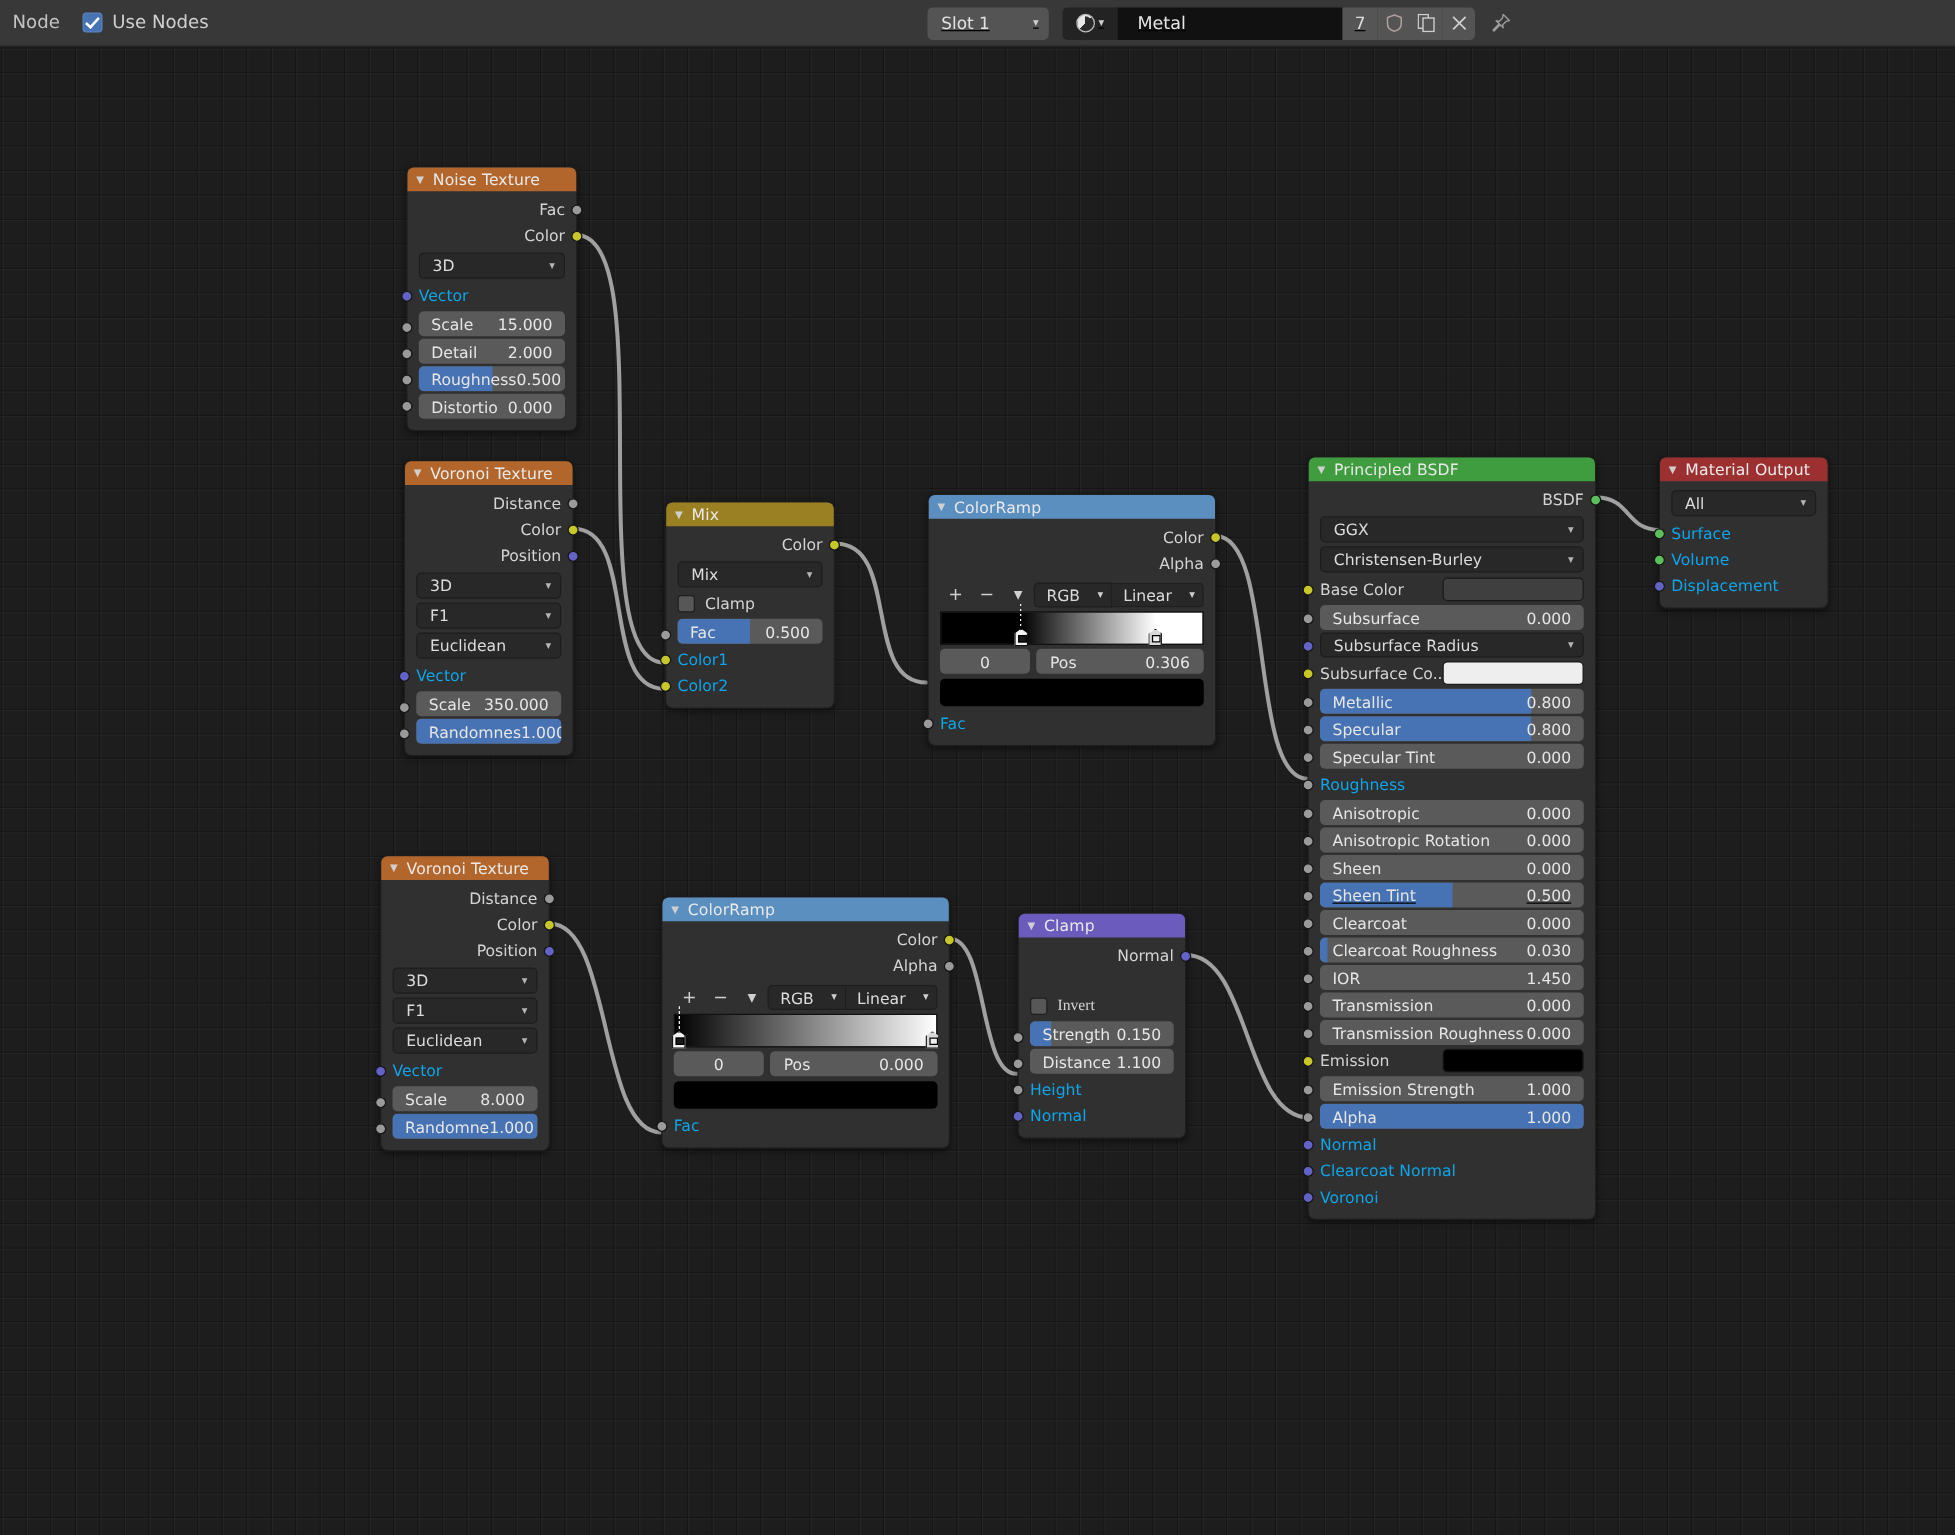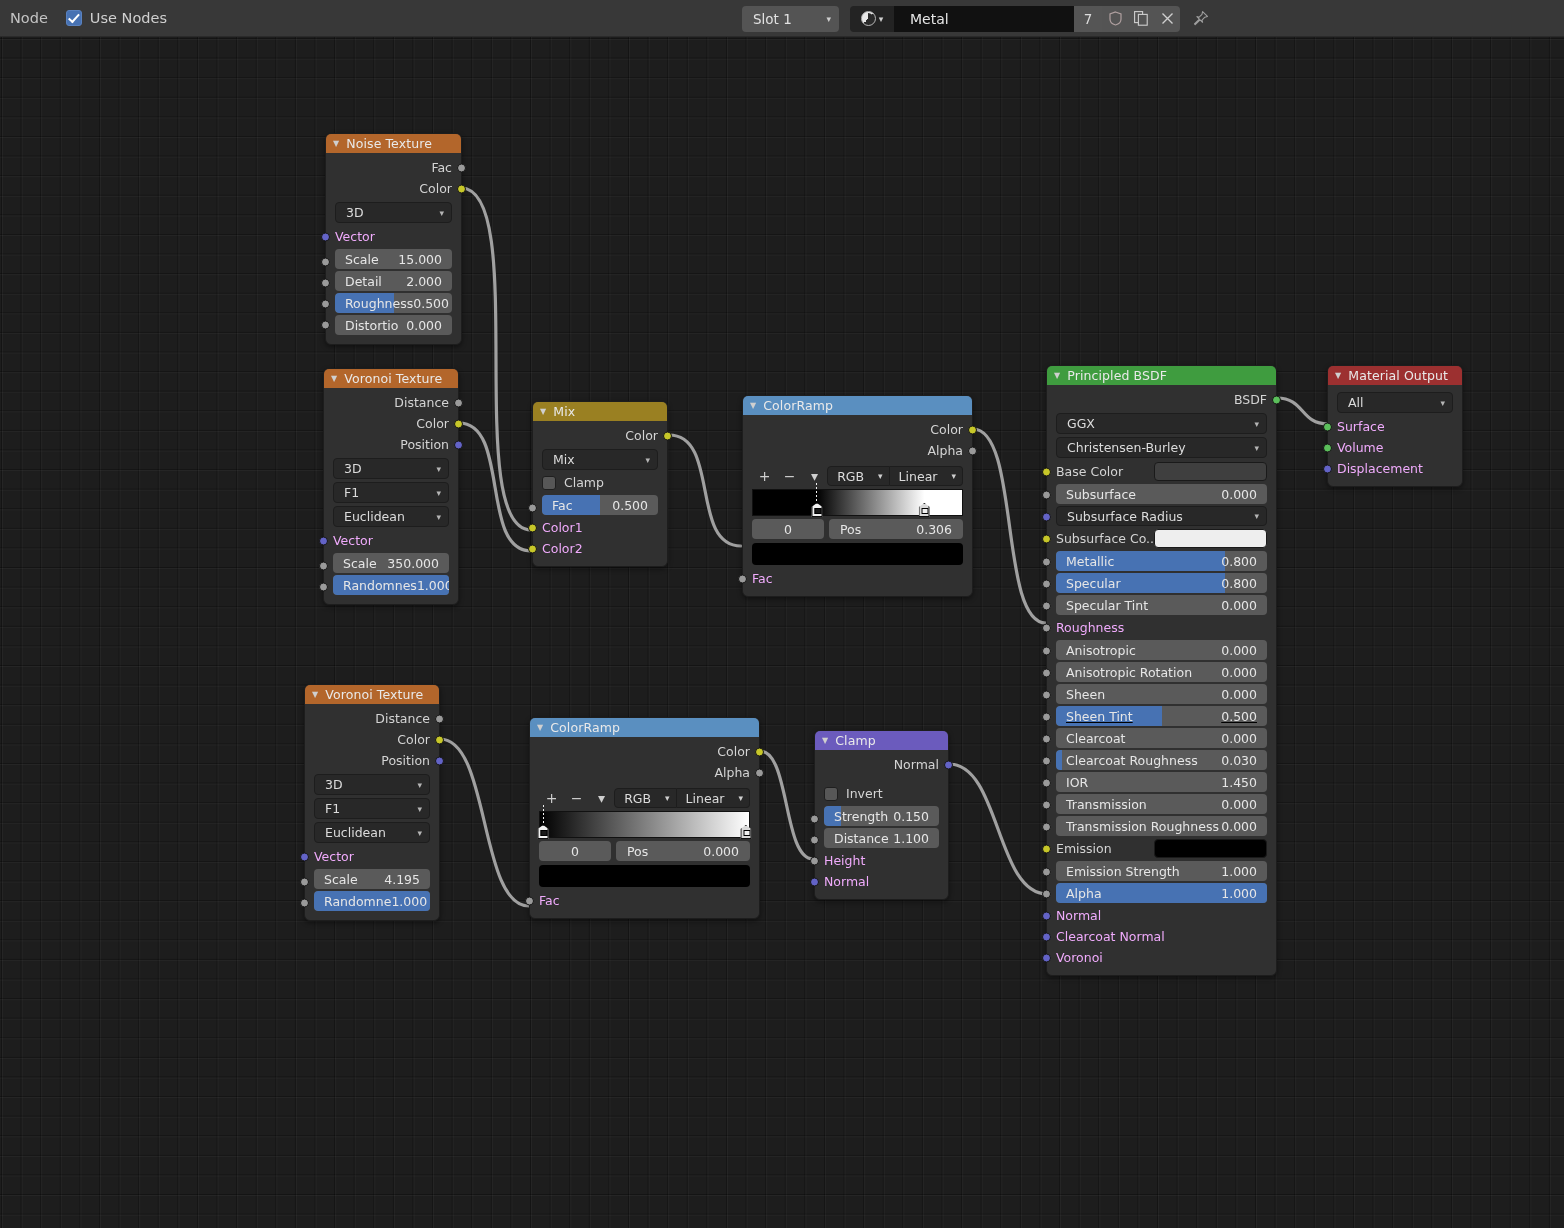--- a/index.html
+++ b/index.html
@@ -28,21 +28,21 @@
     position: relative;
   }
   .chk-box::after {
     content: ""; position: absolute;
     width: 4px; height: 9px;
     border: solid #ffffff; border-width: 0 2px 2px 0;
     transform: rotate(42deg) translate(-1px,-1px);
   }
   .chk-label { color: #d0d0d0; font-size: 14.5px; margin-left: 8px; }
 
-  .hdr-center { position: absolute; left: 742px; top: 5px; display: flex; align-items: center; height: 27px; }
+  .hdr-center { position: absolute; left: 742px; top: 5px; display: flex; align-items: center; height: 27px; text-decoration: underline; }
 
   .slot-drop {
     width: 97px; height: 26px; background: #545454; border-radius: 4px;
     display: flex; align-items: center; justify-content: space-between;
     padding: 0 8px 0 11px; color: #e2e2e2; font-size: 13.5px; cursor: pointer;
   }
   .caret { font-size: 9px; color: #cfcfcf; }
 
   .mat-group { display: flex; align-items: center; margin-left: 11px; height: 26px; }
   .mat-icon-btn {
@@ -160,21 +160,21 @@
     display: flex; align-items: center; margin: 3px 9px; height: 19px;
     font-size: 12.5px; color: #d4d4d4; cursor: pointer; position: relative;
   }
   .chk-sq {
     width: 14px; height: 14px; background: #575757;
     border: 1px solid #1f1f1f; border-radius: 3px; margin-right: 8px;
   }
 
   .lbl-row {
     position: relative; height: 21px; display: flex; align-items: center;
-    padding: 0 9px; font-size: 12.5px; color: #f0abfc;
+    padding: 0 9px; font-size: 12.5px; color: #0ea5e9;
   }
 
   
   .cr-tools {
     display: flex; align-items: center; margin: 5px 9px 3px 9px; height: 20px; gap: 0;
   }
   .cr-btn {
     width: 25px; height: 20px; display: flex; align-items: center; justify-content: center;
     color: #cfcfcf; font-size: 14px; cursor: pointer;
   }
@@ -544,21 +544,21 @@
         </div>
         <div class="lbl-row">
           <span class="sock left s-purple"></span>
           <span>Vector</span>
         </div>
         <div style="position:relative;">
           <span class="sock left s-grey" style="top:13px;"></span>
           <div class="field">
             <span class="fill" style="width:0%"></span>
             <span class="fname">Scale</span>
-            <span class="fval">4.195</span>
+            <span class="fval">8.000</span>
           </div>
           <span class="sock left s-grey" style="top:34px;"></span>
           <div class="field">
             <span class="fill" style="width:100%"></span>
             <span class="fname">Randomne</span>
             <span class="fval">1.000</span>
           </div>
         </div>
       </div>
     </div>
@@ -628,21 +628,21 @@
     <div class="node" style="left:814px; top:693px; width:135px;">
       <div class="node-header" style="background:#6b5bbd;">
         <span class="tri">▼</span>
         <span>Clamp</span>
       </div>
       <div class="node-body">
         <div class="sock-row out">
           <span>Normal</span>
           <span class="sock right s-purple"></span>
         </div>
-        <div class="chk-row" style="margin-top:9px;">
+        <div class="chk-row" style="margin-top:20px;font-family:Liberation Serif, serif;">
           <span class="chk-sq"></span>
           <span>Invert</span>
         </div>
         <div style="position:relative;">
           <span class="sock left s-grey" style="top:13px;"></span>
           <div class="field">
             <span class="fill" style="width:15%"></span>
             <span class="fname">Strength</span>
             <span class="fval">0.150</span>
           </div>

